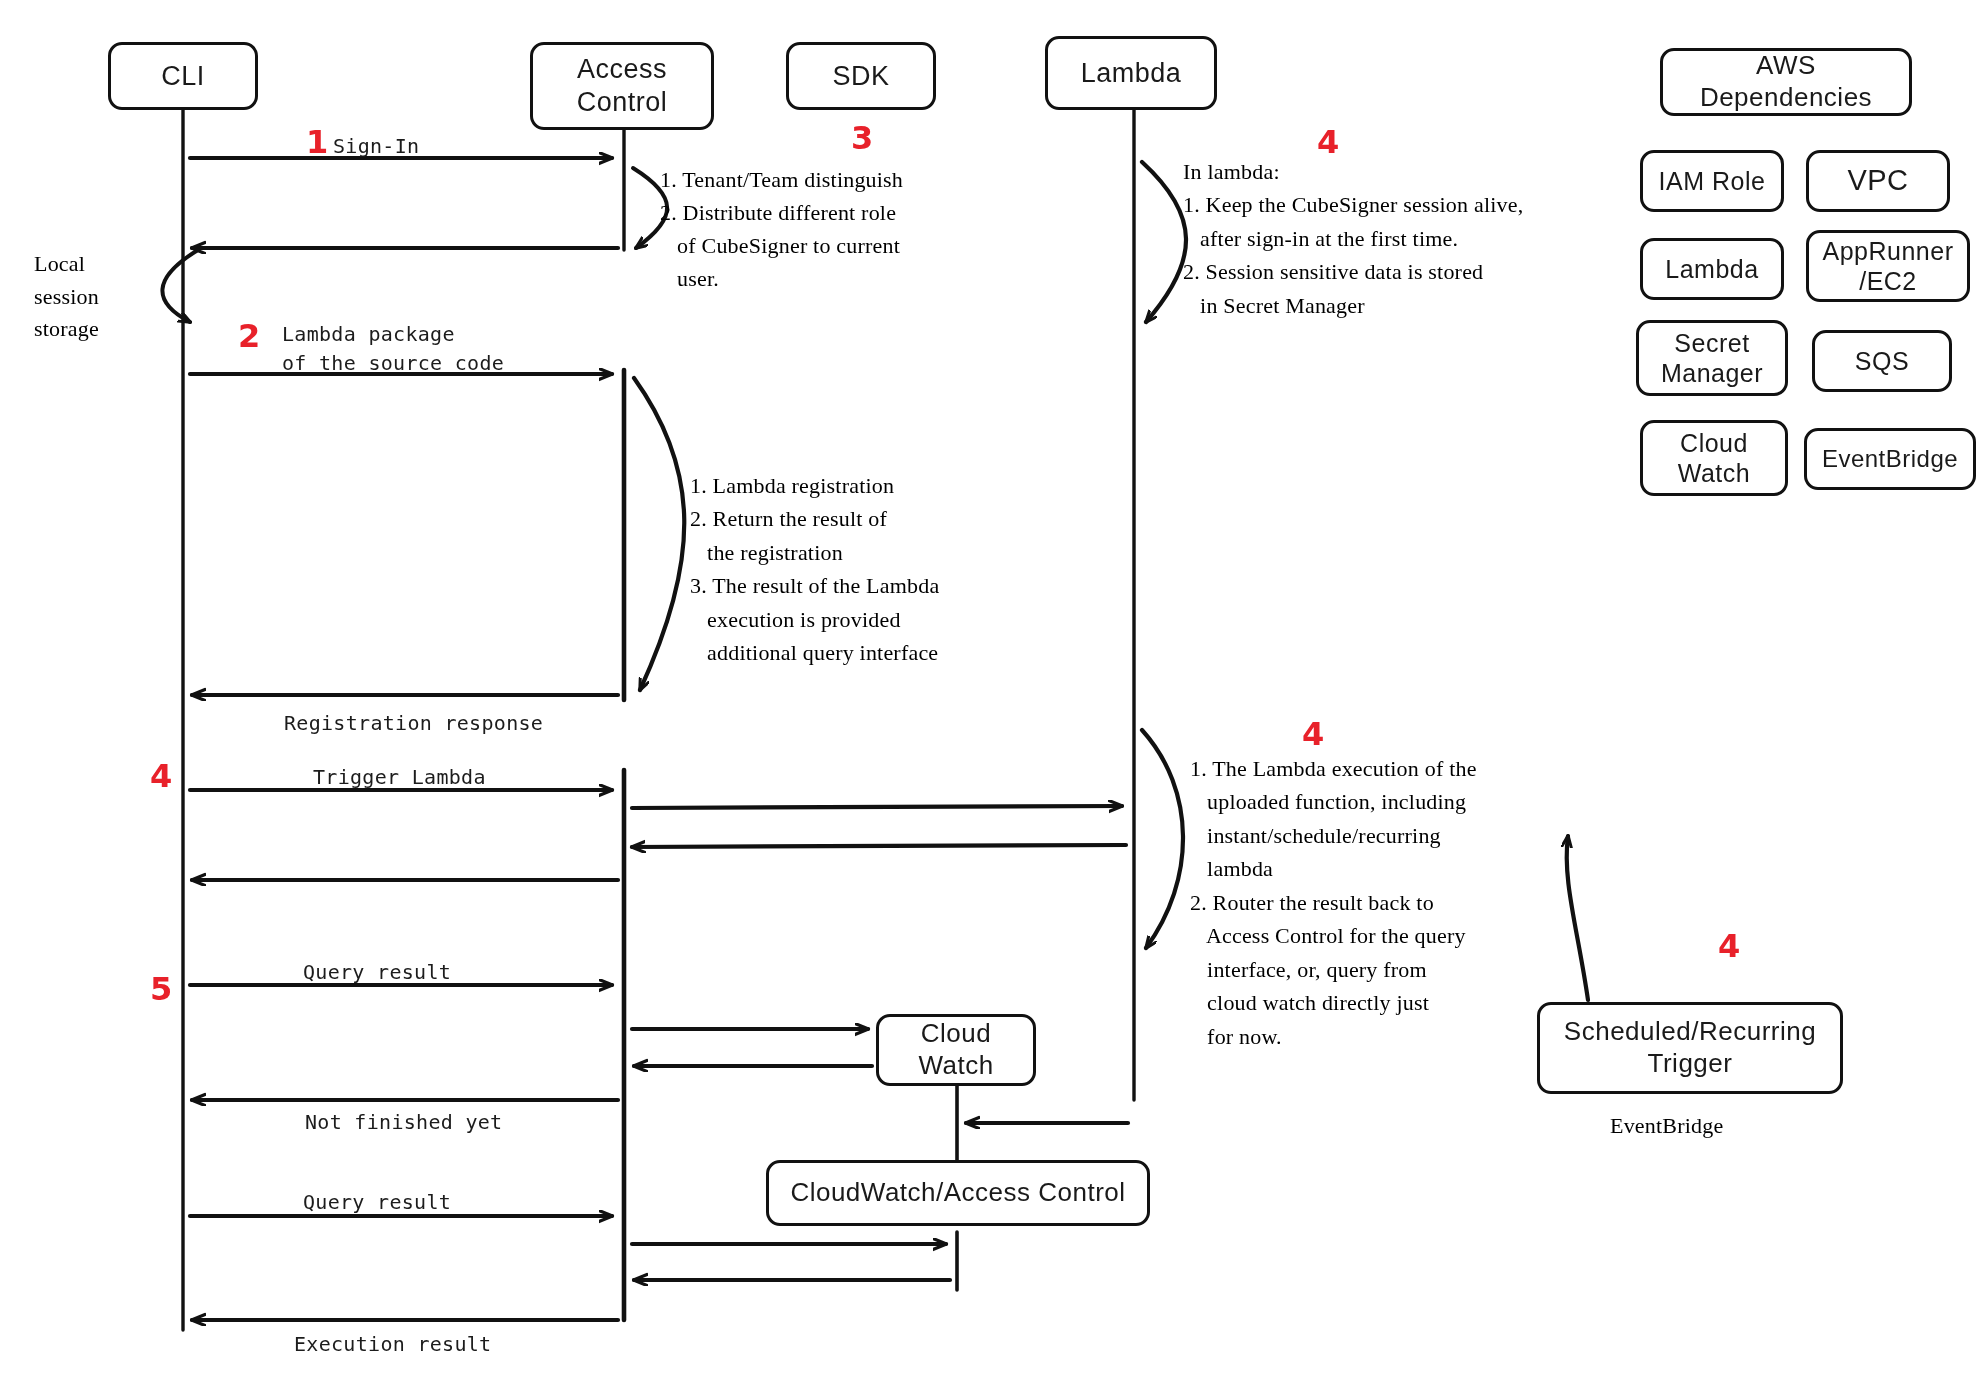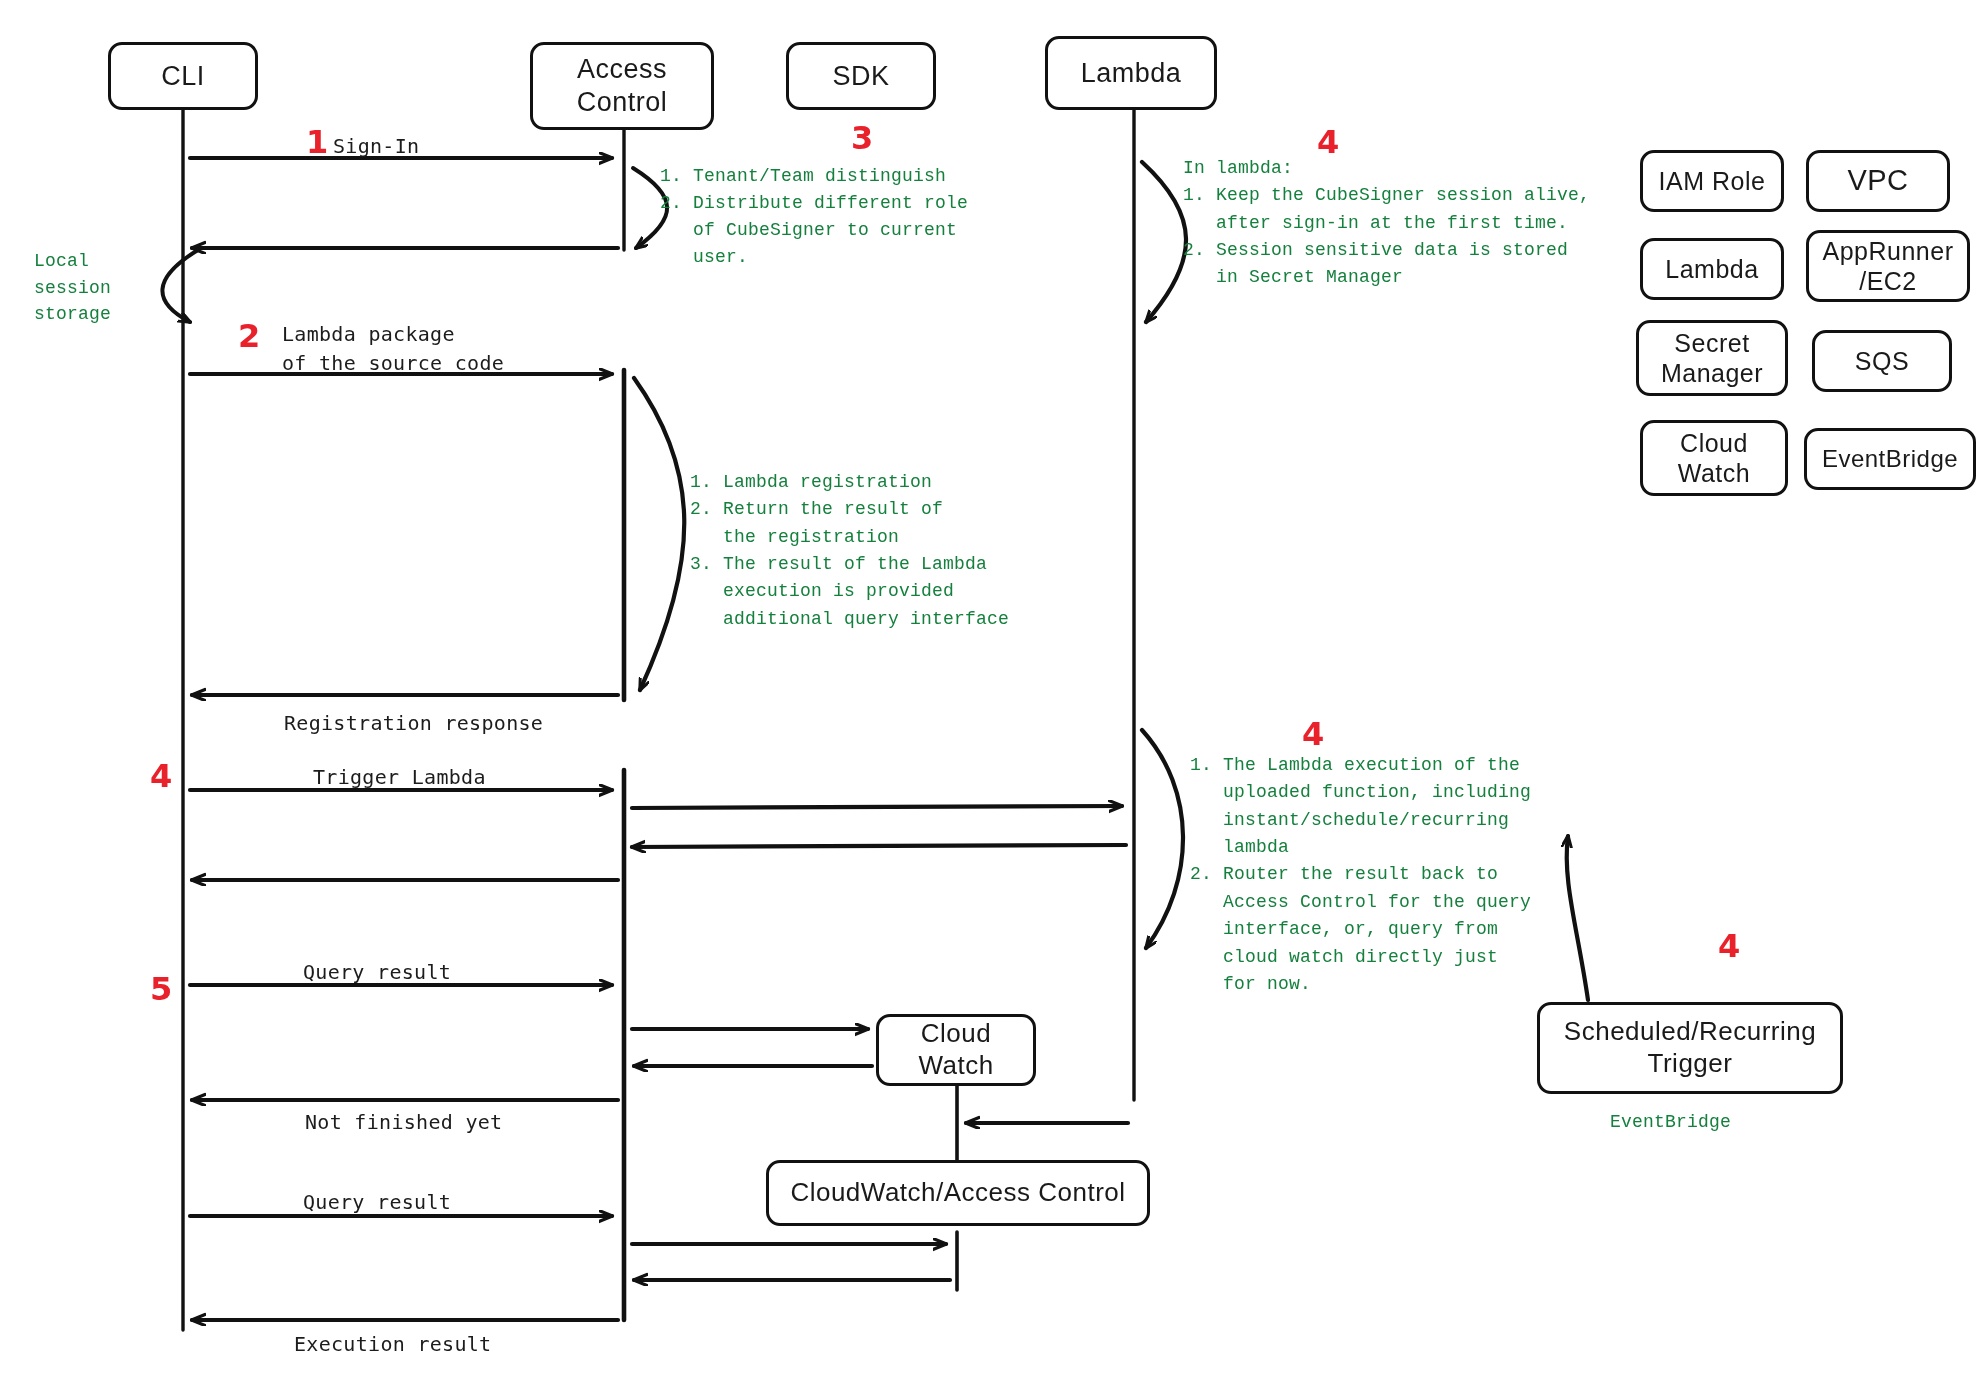--- a/index.html
+++ b/index.html
@@ -22,25 +22,25 @@
     text-align:center;
     font-size:27px;
     line-height:1.22;
     letter-spacing:0.5px;
     white-space:pre-line;
     font-family:Liberation Sans, sans-serif;
   }
   .txt{
     position:absolute;
     white-space:pre;
-    font-size:18px;
+    font-size:22px;
     line-height:1.42;
     letter-spacing:0.2px;
-    font-family:Liberation Mono, monospace;
-    color:#15803d;
+    font-family:Liberation Serif, serif;
+    color:#000000;
   }
   .msg{
     position:absolute;
     white-space:pre;
     font-size:20px;
     letter-spacing:0.3px;
     font-family:"DejaVu Sans Mono","Liberation Mono",monospace;
     color:#1c1c1c;
   }
   .stepnum{
@@ -211,20 +211,24 @@
 
   <div class="node" style="left:766px;top:1160px;width:384px;height:66px;font-size:26px;">
     <span>CloudWatch/Access Control</span>
   </div>
 
   <div class="node" style="left:1537px;top:1002px;width:306px;height:92px;font-size:26px;">
     <span>Scheduled/Recurring
 Trigger</span>
   </div>
 
+  <div class="node" style="left:1660px;top:48px;width:252px;height:68px;font-size:26px;">
+    <span>AWS
+Dependencies</span>
+  </div>
 
   <div class="node" style="left:1640px;top:150px;width:144px;height:62px;font-size:25px;">
     <span>IAM Role</span>
   </div>
   <div class="node" style="left:1806px;top:150px;width:144px;height:62px;font-size:29px;">
     <span>VPC</span>
   </div>
 
   <div class="node" style="left:1640px;top:238px;width:144px;height:62px;font-size:25px;">
     <span>Lambda</span>

